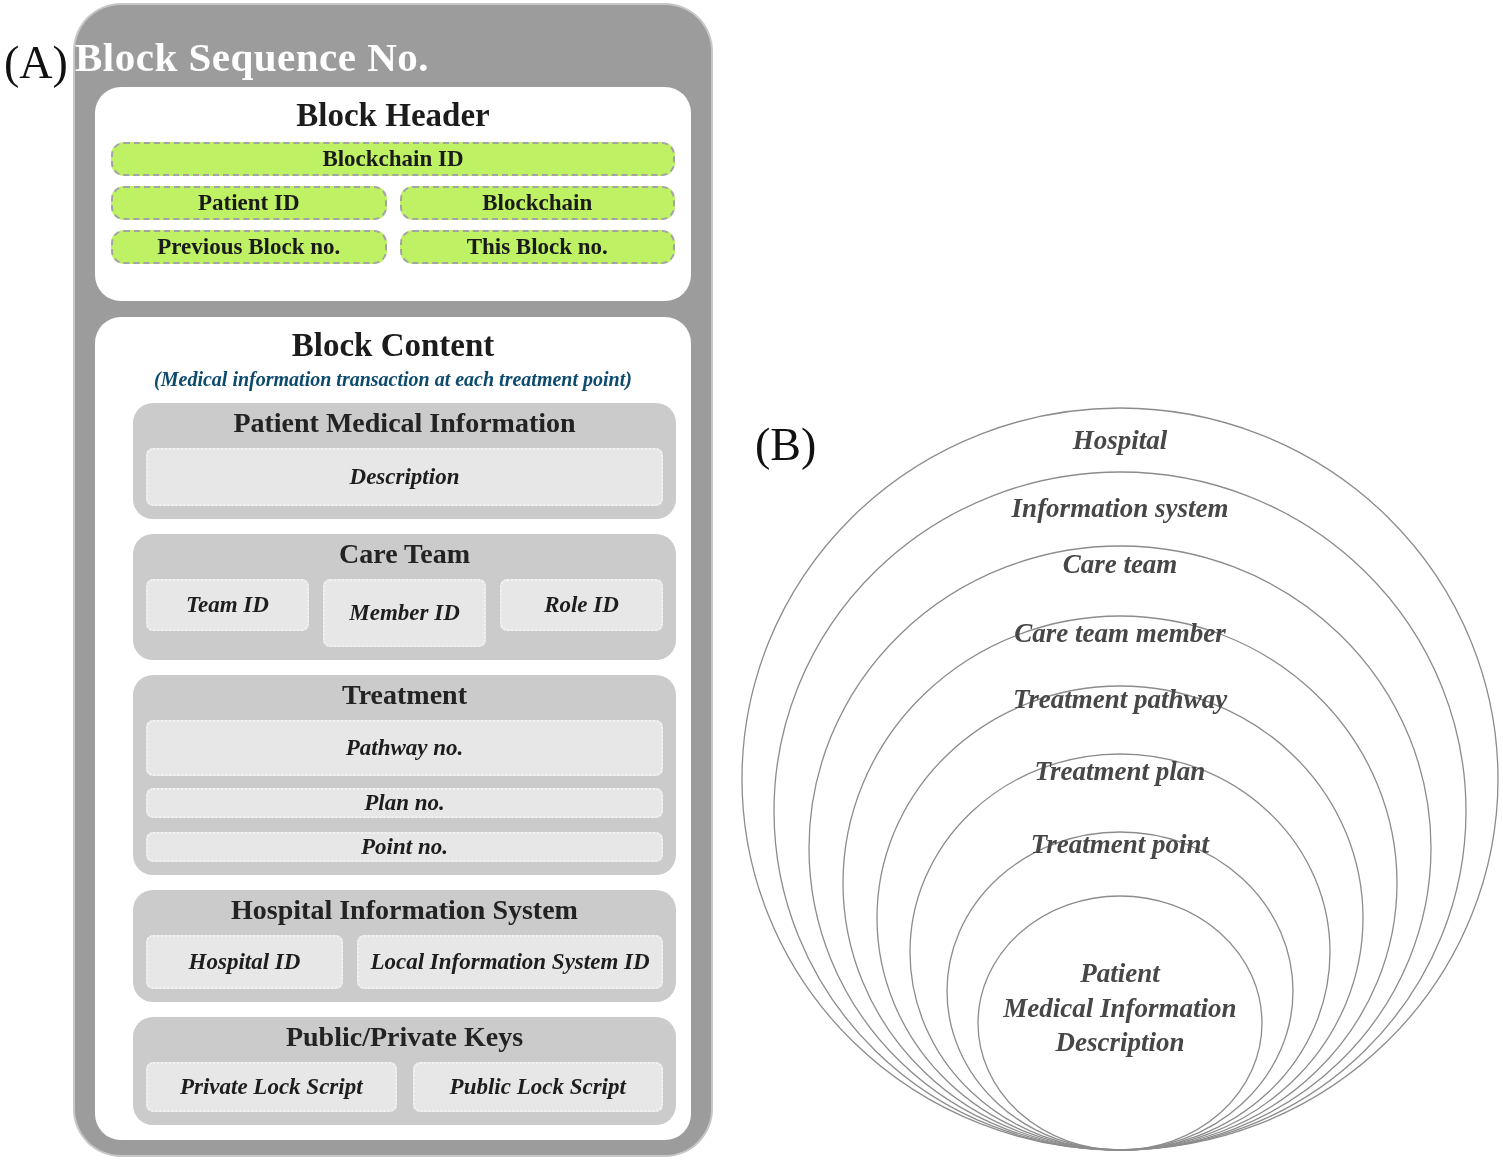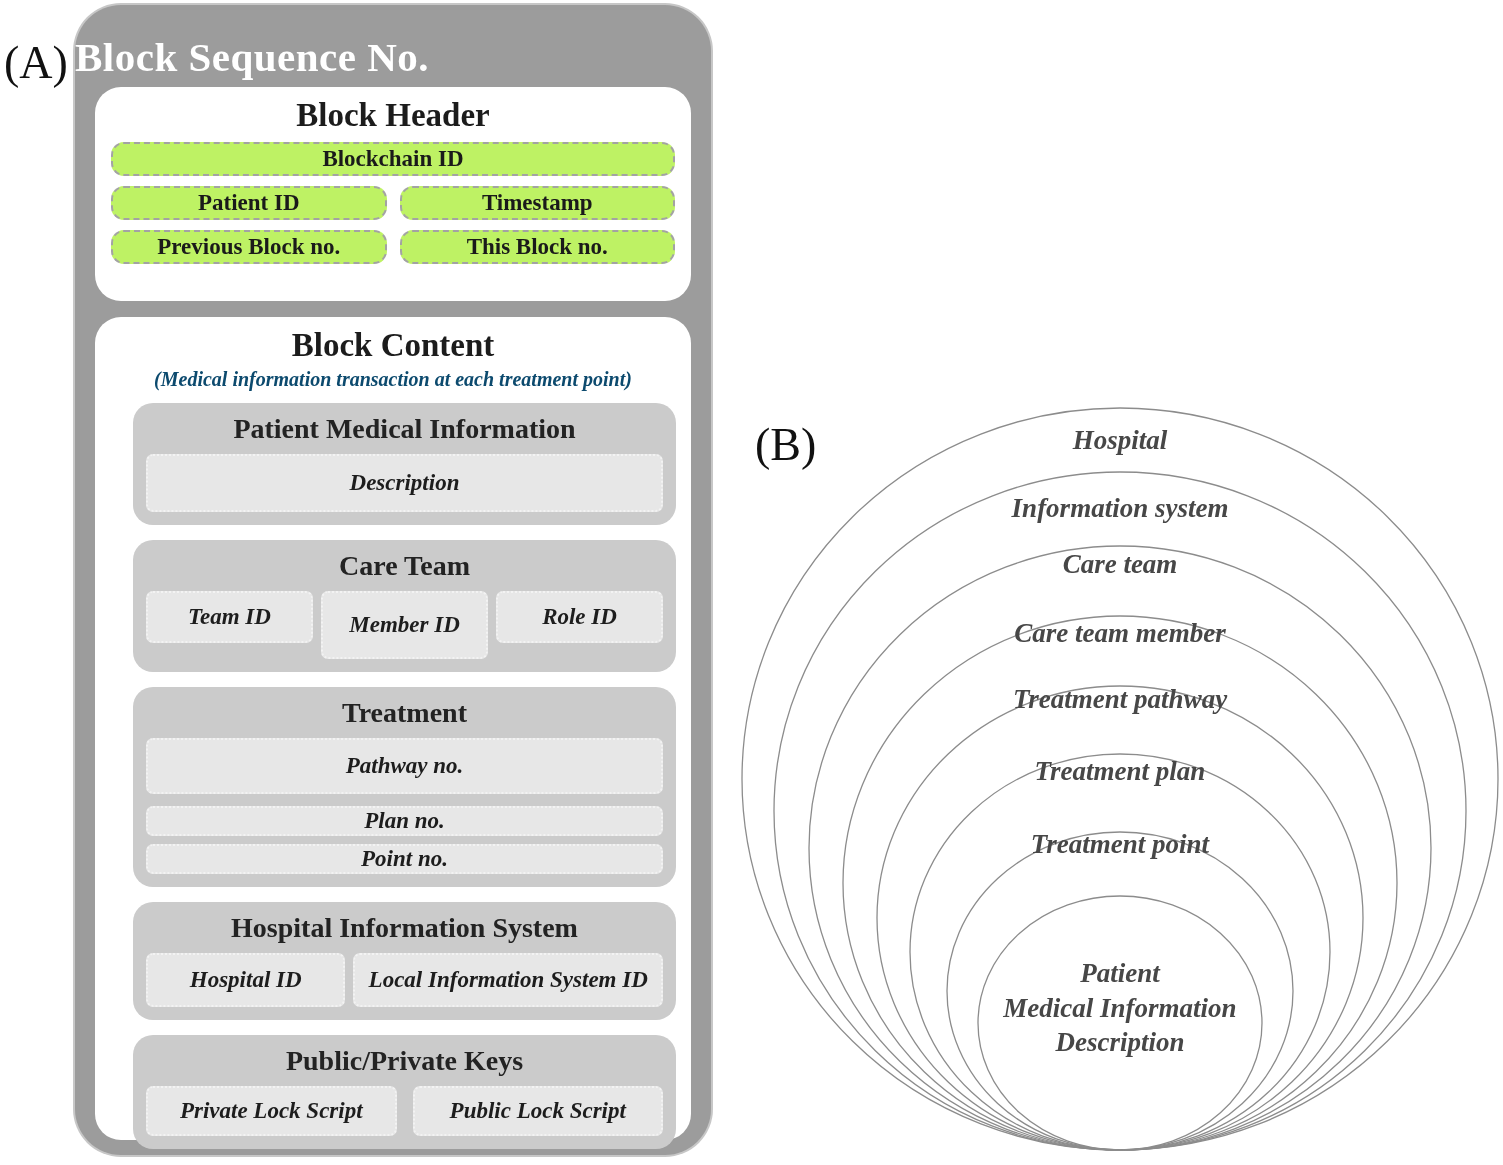--- a/index.html
+++ b/index.html
@@ -39,31 +39,31 @@
   }
   .row{display:flex;gap:13px;margin-top:10px;}
   .row>.dashbox{flex:1;}
 
   #content-subtitle{
     text-align:center;font-style:italic;font-weight:bold;font-size:20px;color:#0c4a6e;
     margin-top:-4px;
   }
   #sections{display:flex;flex-direction:column;gap:15px;padding:12px 15px 0 15px;}
   .section{
-    background:#cbcbcb;border-radius:20px;padding:6px 13px 13px 13px;margin-left:23px;
+    background:#cbcbcb;border-radius:20px;padding:0 13px 13px 13px;margin-left:23px;
   }
   .section h3{
     margin:4px 0 9px 0;text-align:center;font-size:28px;font-weight:bold;color:#232323;
   }
   .lightbox{
     background:#e7e7e7;border:2px dotted #f3f3f3;border-radius:7px;
     display:flex;align-items:center;justify-content:center;
     font-weight:bold;font-style:italic;font-size:23px;color:#1d1d1d;box-sizing:border-box;
   }
-  .srow{display:flex;gap:8px;}
+  .srow{display:flex;gap:14px;}
 
   
   #circles-svg{position:absolute;left:728px;top:392px;}
   .ring{fill:none;stroke:#8c8c8c;stroke-width:1.3;}
   .circle-label{
     font-family:"Liberation Serif","DejaVu Serif",serif;
     font-weight:bold;font-style:italic;font-size:27px;fill:#474747;
     text-anchor:middle;
   }
 </style>
@@ -76,21 +76,21 @@
 
   <div id="panel-a">
     <div id="block-seq-title">Block Sequence No.</div>
 
     <div id="header-card" class="card">
       <h2>Block Header</h2>
       <div class="fields">
         <div class="dashbox">Blockchain ID</div>
         <div class="row">
           <div class="dashbox">Patient ID</div>
-          <div class="dashbox">Timestamp</div>
+          <div class="dashbox">Blockchain</div>
         </div>
         <div class="row">
           <div class="dashbox">Previous Block no.</div>
           <div class="dashbox">This Block no.</div>
         </div>
       </div>
     </div>
 
     <div id="content-card" class="card">
       <h2>Block Content</h2>

